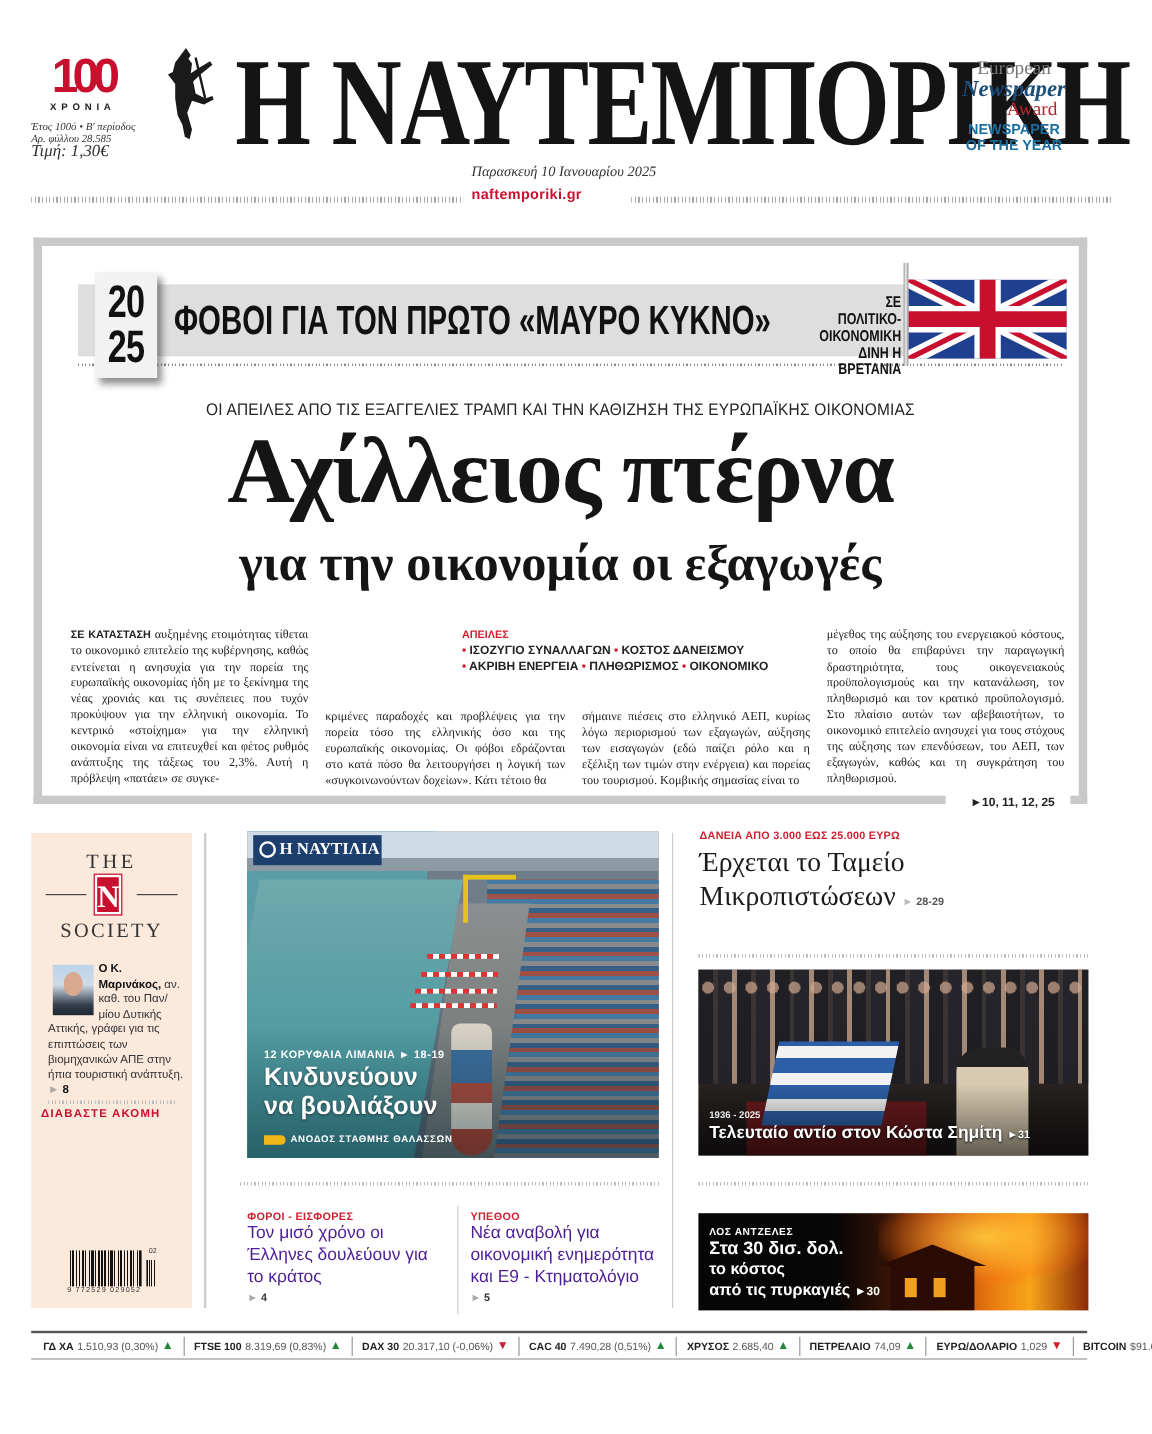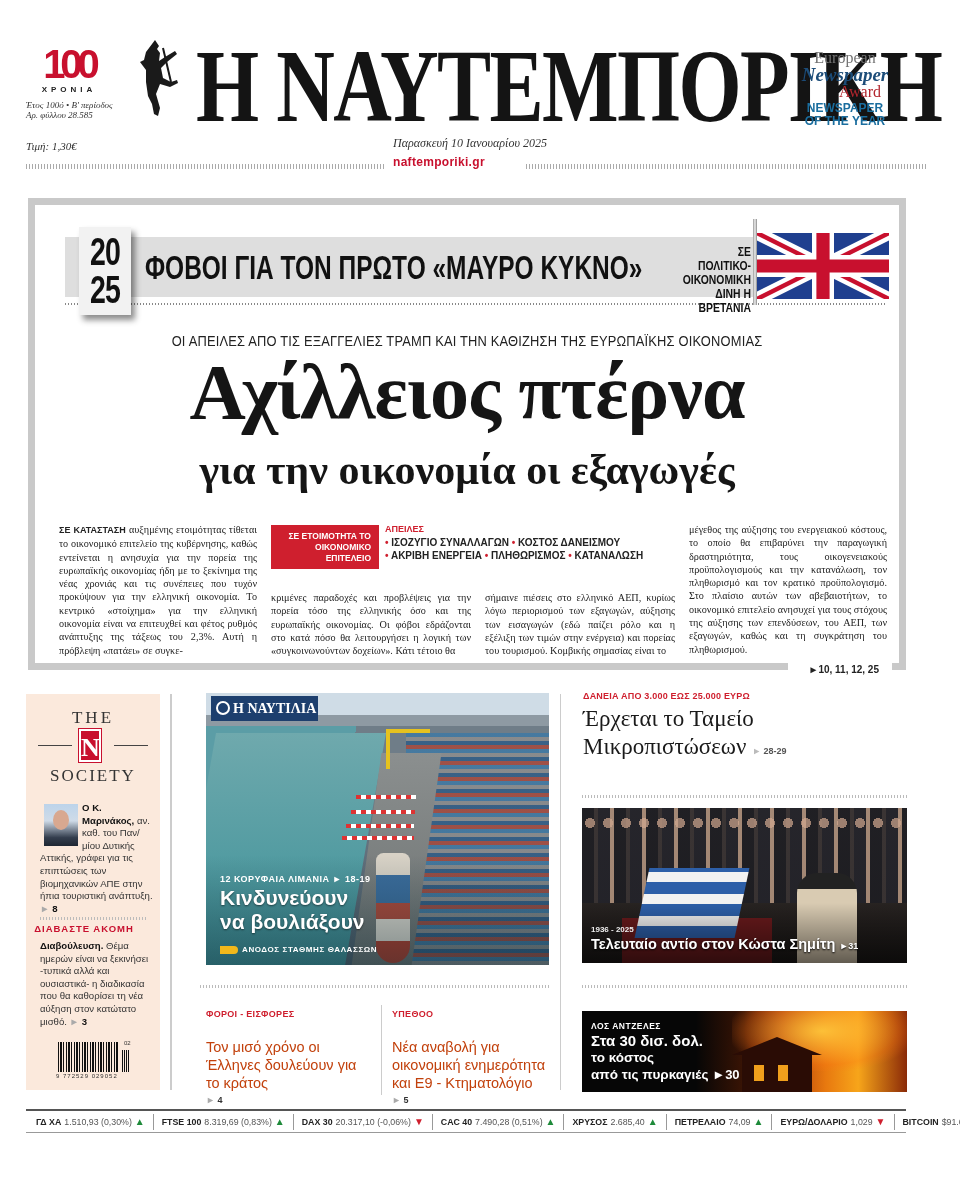--- a/index.html
+++ b/index.html
@@ -5,21 +5,21 @@
   * { box-sizing: border-box; margin: 0; padding: 0; }
   html, body { width: 960px; height: 1195px; background: #fff; overflow: hidden; }
   body { position: relative; font-family: "Liberation Serif", serif; color: #1a1a1a; }
 
   
   .masthead { position: absolute; left: 0; top: 0; width: 960px; height: 180px; }
   .logo100 { position: absolute; left: 34px; top: 44px; width: 70px; text-align: center; }
   .logo100 .num { font-family: "Liberation Sans", sans-serif; font-weight: 900; font-size: 40px; color: #c8102e; letter-spacing: -5px; line-height: 40px; }
   .logo100 .chr { font-family: "Liberation Sans", sans-serif; font-size: 8px; font-weight: 700; letter-spacing: 4px; color: #222; margin-top: 1px; }
   .issue-info { position: absolute; left: 26px; top: 100px; font-style: italic; font-size: 9px; line-height: 10px; color: #333; }
-  .issue-info .price { font-size: 11px; line-height: 13px; margin-top: 20px; }
+  .issue-info .price { font-size: 14px; line-height: 13px; }
   .hermes { position: absolute; left: 133px; top: 38px; width: 50px; height: 95px; }
   .title-main { position: absolute; left: 196px; top: 36px; width: 580px; height: 100px;
     font-family: "Liberation Serif", serif; font-weight: 700; font-size: 104px; line-height: 100px;
     color: #141414; letter-spacing: -2px; transform: scaleX(0.78); transform-origin: left top; white-space: nowrap; }
   .award { position: absolute; left: 780px; top: 50px; width: 130px; text-align: center; }
   .award .eu { font-family: "Liberation Serif", serif; font-size: 16px; color: #737373; line-height: 16px; }
   .award .np { font-family: "Liberation Serif", serif; font-weight: 700; font-size: 19px; color: #1c4c78; line-height: 18px; font-style: italic; }
   .award .aw { font-family: "Liberation Serif", serif; font-size: 16px; color: #b3262e; line-height: 15px; margin-left: 30px; }
   .award .noy { font-family: "Liberation Sans", sans-serif; font-weight: 700; font-size: 12px; color: #1a6d9e; line-height: 13px; margin-top: 3px; }
   .date { position: absolute; left: 393px; top: 136px; font-style: italic; font-size: 12px; color: #333; }
@@ -97,21 +97,21 @@
   .naft-kicker { position: absolute; left: 14px; top: 181px; font-family: "Liberation Sans", sans-serif; font-weight: 700; font-size: 9px; color: #fff; letter-spacing: 0.5px; }
   .naft-title { position: absolute; left: 14px; top: 193px; font-family: "Liberation Sans", sans-serif; font-weight: 700; font-size: 21px; line-height: 24px; color: #fff; text-shadow: 0 1px 2px rgba(0,0,0,0.5); }
   .naft-foot { position: absolute; left: 14px; top: 252px; font-family: "Liberation Sans", sans-serif; font-weight: 700; font-size: 8px; color: #fff; letter-spacing: 0.6px; }
   .naft-foot .arrow { display: inline-block; width: 18px; height: 8px; background: #f2b81b; border-radius: 0 8px 8px 0; vertical-align: middle; margin-right: 4px; }
 
   .dots-h { position: absolute; height: 3px; background: repeating-linear-gradient(90deg, #bbb 0 1px, transparent 1px 3px); }
 
   
   .sm-art { position: absolute; width: 168px; }
   .sm-art .lab { font-family: "Liberation Sans", sans-serif; font-weight: 700; font-size: 9px; color: #cf1f2e; letter-spacing: 0.3px; }
-  .sm-art .ttl { font-family: "Liberation Sans", sans-serif; font-size: 14.5px; line-height: 18px; color: #c2410c; margin-top: 19px; }
+  .sm-art .ttl { font-family: "Liberation Sans", sans-serif; font-size: 14.5px; line-height: 18px; color: #4c1d95; margin-top: 0; }
   .sm-art .ref { font-family: "Liberation Sans", sans-serif; font-weight: 700; font-size: 9px; color: #333; margin-top: 3px; }
   .sm-art .ref .tri { color: #aaa; }
   .vsep2 { position: absolute; left: 381px; top: 1005px; width: 1px; height: 90px; background: #ccc; }
   .vsep3 { position: absolute; left: 560px; top: 694px; width: 1px; height: 396px; background: #ccc; }
 
   
   .loans-lab { position: absolute; left: 583px; top: 691px; font-family: "Liberation Sans", sans-serif; font-weight: 700; font-size: 9px; color: #cf1f2e; letter-spacing: 0.2px; }
   .loans-ttl { position: absolute; left: 583px; top: 705px; width: 330px; font-family: "Liberation Serif", serif; font-size: 23px; line-height: 28px; color: #1a1a1a; }
   .loans-ttl .ref { font-family: "Liberation Sans", sans-serif; font-size: 9px; font-weight: 700; color: #555; }
   .loans-ttl .ref .tri { color: #bbb; }
@@ -128,21 +128,21 @@
   .fun-ttl .ref { font-size: 9px; }
 
   .fire { position: absolute; left: 582px; top: 1011px; width: 325px; height: 81px; overflow: hidden;
     background: linear-gradient(90deg, #060606 0 35%, #3a1405 50%, #a6360a 62%, #e8790f 75%, #f7a51a 85%, #8a2a08 100%); }
   .fire .glow { position: absolute; left: 150px; top: -20px; width: 180px; height: 80px; background: radial-gradient(ellipse at center, rgba(255,200,60,0.9), rgba(255,120,20,0.3) 60%, transparent 75%); }
   .fire .house { position: absolute; left: 160px; top: 40px; width: 70px; height: 41px; background: #2a0c05; }
   .fire .roof { position: absolute; left: 150px; top: 26px; width: 0; height: 0; border-left: 45px solid transparent; border-right: 45px solid transparent; border-bottom: 18px solid #2a0c05; }
   .fire .win { position: absolute; top: 54px; width: 10px; height: 16px; background: #f0a01c; }
   .fire-lab { position: absolute; left: 9px; top: 10px; font-family: "Liberation Sans", sans-serif; font-weight: 700; font-size: 8.5px; color: #fff; letter-spacing: 0.5px; }
   .fire-ttl { position: absolute; left: 9px; top: 21px; font-family: "Liberation Sans", sans-serif; font-weight: 700; font-size: 13.5px; line-height: 17px; color: #fff; }
-  .fire-ttl .ref { font-size: 13px; margin-top: 42px; }
+  .fire-ttl .ref { font-size: 10px; margin-top: 42px; }
 
   
   .ticker { position: absolute; left: 26px; top: 1109px; width: 880px; height: 24px; border-top: 2px solid #555; border-bottom: 1px solid #999; display: flex; align-items: center; font-family: "Liberation Sans", sans-serif; font-size: 8.8px; color: #555; }
   .tk { padding: 0 8px; border-left: 1px solid #999; height: 16px; display: flex; align-items: center; white-space: nowrap; }
   .tk:first-child { border-left: none; padding-left: 10px; }
   .tk b { color: #222; margin-right: 3px; }
   .tk .up { color: #1e8a3a; margin-left: 3px; font-size: 10px; }
   .tk .down { color: #cf1f2e; margin-left: 3px; font-size: 10px; }
 </style>
 </head>
@@ -197,31 +197,30 @@
   </svg>
 
   <div class="kicker">ΟΙ ΑΠΕΙΛΕΣ ΑΠΟ ΤΙΣ ΕΞΑΓΓΕΛΙΕΣ ΤΡΑΜΠ ΚΑΙ ΤΗΝ ΚΑΘΙΖΗΣΗ ΤΗΣ ΕΥΡΩΠΑΪΚΗΣ ΟΙΚΟΝΟΜΙΑΣ</div>
   <h1 class="headline">Αχίλλειος πτέρνα</h1>
   <h2 class="subhead">για την οικονομία οι εξαγωγές</h2>
 
   <div class="col col1">
     <b>ΣΕ ΚΑΤΑΣΤΑΣΗ</b>
     <span>αυξημένης ετοιμότητας τίθεται το οικονομικό επιτελείο της κυβέρνησης, καθώς εντείνεται η ανησυχία για την πορεία της ευρωπαϊκής οικονομίας ήδη με το ξεκίνημα της νέας χρονιάς και τις συνέπειες που τυχόν προκύψουν για την ελληνική οικονομία. Το κεντρικό «στοίχημα» για την ελληνική οικονομία είναι να επιτευχθεί και φέτος ρυθμός ανάπτυξης της τάξεως του 2,3%. Αυτή η πρόβλεψη «πατάει» σε συγκε-</span>
   </div>
-  <div class="redbox">ΣΕ ΕΤΟΙΜΟΤΗΤΑ ΤΟ ΟΙΚΟΝΟΜΙΚΟ ΕΠΙΤΕΛΕΙΟ</div>
   <div class="threats">
     <div class="lab">ΑΠΕΙΛΕΣ</div>
     <div>
       <span class="bul">• </span><span>ΙΣΟΖΥΓΙΟ ΣΥΝΑΛΛΑΓΩΝ</span>
       <span class="bul"> • </span><span>ΚΟΣΤΟΣ ΔΑΝΕΙΣΜΟΥ</span>
     </div>
     <div>
       <span class="bul">• </span><span>ΑΚΡΙΒΗ ΕΝΕΡΓΕΙΑ</span>
       <span class="bul"> • </span><span>ΠΛΗΘΩΡΙΣΜΟΣ</span>
-      <span class="bul"> • </span><span>ΚΑΤΑΝΑΛΩΣΗ</span>
+      <span class="bul"> • </span><span>ΟΙΚΟΝΟΜΙΚΟ</span>
     </div>
   </div>
   <div class="col col2">κριμένες παραδοχές και προβλέψεις για την πορεία τόσο της ελληνικής όσο και της ευρωπαϊκής οικονομίας. Οι φόβοι εδράζονται στο κατά πόσο θα λειτουργήσει η λογική των «συγκοινωνούντων δοχείων». Κάτι τέτοιο θα</div>
   <div class="col col3">σήμαινε πιέσεις στο ελληνικό ΑΕΠ, κυρίως λόγω περιορισμού των εξαγωγών, αύξησης των εισαγωγών (εδώ παίζει ρόλο και η εξέλιξη των τιμών στην ενέργεια) και πορείας του τουρισμού. Κομβικής σημασίας είναι το</div>
   <div class="col col4">μέγεθος της αύξησης του ενεργειακού κόστους, το οποίο θα επιβαρύνει την παραγωγική δραστηριότητα, τους οικογενειακούς προϋπολογισμούς και την κατανάλωση, τον πληθωρισμό και τον κρατικό προϋπολογισμό. Στο πλαίσιο αυτών των αβεβαιοτήτων, το οικονομικό επιτελείο ανησυχεί για τους στόχους της αύξησης των επενδύσεων, του ΑΕΠ, των εξαγωγών, καθώς και τη συγκράτηση του πληθωρισμού.</div>
 
   <div class="bottom-rule"></div>
   <div class="bottom-rule2"></div>
   <div class="page-ref-lead">►10, 11, 12, 25</div>
 </section>
@@ -234,25 +233,20 @@
   <div class="soc">SOCIETY</div>
   <div class="photo"></div>
   <div class="bio">
     <div class="float"></div>
     <b>Ο Κ. Μαρινάκος,</b>
     <span>αν. καθ. του Παν/μίου Δυτικής Αττικής, γράφει για τις επιπτώσεις των βιομηχανικών ΑΠΕ στην ήπια τουριστική ανάπτυξη.</span>
     <span style="color:#aaa">►</span> <b>8</b>
   </div>
   <div class="sep"></div>
   <div class="readmore">ΔΙΑΒΑΣΤΕ ΑΚΟΜΗ</div>
-  <div class="teaser">
-    <b>Διαβούλευση.</b>
-    <span>Θέμα ημερών είναι να ξεκινήσει -τυπικά αλλά και ουσιαστικά- η διαδικασία που θα καθορίσει τη νέα αύξηση στον κατώτατο μισθό.</span>
-    <span style="color:#aaa">►</span> <b>3</b>
-  </div>
   <div class="barcode"></div>
   <div class="barcode2"></div>
   <div class="barnum">9 772529 029052</div>
   <div class="barnum2">02</div>
 </aside>
 <div class="vsep"></div>
 
 <section class="naft">
   <div class="water"></div>
   <div class="yard"></div>

